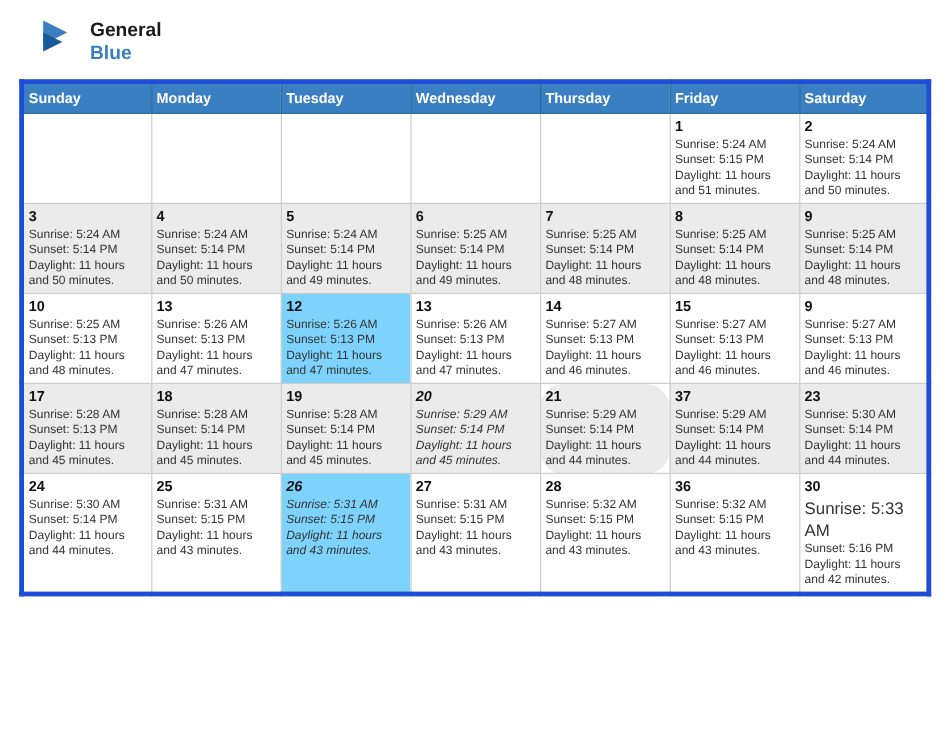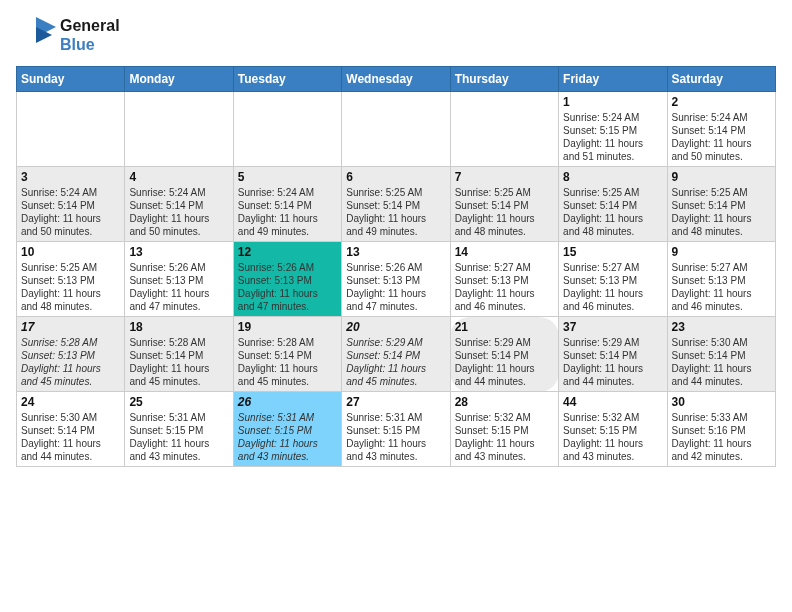--- a/index.html
+++ b/index.html
@@ -12,38 +12,38 @@
     }
     .header {
       display: flex;
       justify-content: space-between;
       align-items: flex-start;
       margin-bottom: 12px;
     }
     .logo {
       display: flex;
       align-items: center;
-      gap: 4px;
+      gap: 19px;
     }
     .title-block {
       text-align: right;
     }
     .month-year {
       font-size: 32px;
       font-weight: bold;
       color: #222;
     }
     .location {
       font-size: 14px;
       color: #444;
     }
     .calendar {
       width: 100%;
       border-collapse: collapse;
-      border: 1px solid #1d4ed8;
+      border: 4px solid #1d4ed8;
     }
     .calendar th {
       background: #3a7fc1;
       color: #fff;
       font-size: 12px;
       font-weight: bold;
       padding: 5px 4px;
       text-align: left;
       border: 1px solid #2a6aa0;
     }
@@ -190,21 +190,21 @@
           <div style="font-size: 10px; line-height: 1.3;">Daylight: 11 hours</div>
           <div style="font-size: 10px; line-height: 1.3;">and 48 minutes.</div>
         </td>
         <td style="background: rgb(255, 255, 255);">
           <span class="day-num">13</span>
           <div style="font-size: 10px; line-height: 1.3;">Sunrise: 5:26 AM</div>
           <div style="font-size: 10px; line-height: 1.3;">Sunset: 5:13 PM</div>
           <div style="font-size: 10px; line-height: 1.3;">Daylight: 11 hours</div>
           <div style="font-size: 10px; line-height: 1.3;">and 47 minutes.</div>
         </td>
-        <td style="background: #14b8a6;">
+        <td style="background: #7dd3fc;">
           <span class="day-num">12</span>
           <div style="font-size: 10px; line-height: 1.3;">Sunrise: 5:26 AM</div>
           <div style="font-size: 10px; line-height: 1.3;">Sunset: 5:13 PM</div>
           <div style="font-size: 10px; line-height: 1.3;">Daylight: 11 hours</div>
           <div style="font-size: 10px; line-height: 1.3;">and 47 minutes.</div>
         </td>
         <td style="background: rgb(255, 255, 255);">
           <span class="day-num">13</span>
           <div style="font-size: 10px; line-height: 1.3;">Sunrise: 5:26 AM</div>
           <div style="font-size: 10px; line-height: 1.3;">Sunset: 5:13 PM</div>
@@ -227,21 +227,21 @@
         </td>
         <td style="background: rgb(255, 255, 255);">
           <span class="day-num">9</span>
           <div style="font-size: 10px; line-height: 1.3;">Sunrise: 5:27 AM</div>
           <div style="font-size: 10px; line-height: 1.3;">Sunset: 5:13 PM</div>
           <div style="font-size: 10px; line-height: 1.3;">Daylight: 11 hours</div>
           <div style="font-size: 10px; line-height: 1.3;">and 46 minutes.</div>
         </td>
       </tr>
       <tr>
-        <td style="background: rgb(235, 235, 235); font-style: italic;">
+        <td style="background: rgb(235, 235, 235);">
           <span class="day-num">17</span>
           <div style="font-size: 10px; line-height: 1.3;">Sunrise: 5:28 AM</div>
           <div style="font-size: 10px; line-height: 1.3;">Sunset: 5:13 PM</div>
           <div style="font-size: 10px; line-height: 1.3;">Daylight: 11 hours</div>
           <div style="font-size: 10px; line-height: 1.3;">and 45 minutes.</div>
         </td>
         <td style="background: rgb(235, 235, 235);">
           <span class="day-num">18</span>
           <div style="font-size: 10px; line-height: 1.3;">Sunrise: 5:28 AM</div>
           <div style="font-size: 10px; line-height: 1.3;">Sunset: 5:14 PM</div>
@@ -314,28 +314,28 @@
           <div style="font-size: 10px; line-height: 1.3;">and 43 minutes.</div>
         </td>
         <td style="background: rgb(255, 255, 255);">
           <span class="day-num">28</span>
           <div style="font-size: 10px; line-height: 1.3;">Sunrise: 5:32 AM</div>
           <div style="font-size: 10px; line-height: 1.3;">Sunset: 5:15 PM</div>
           <div style="font-size: 10px; line-height: 1.3;">Daylight: 11 hours</div>
           <div style="font-size: 10px; line-height: 1.3;">and 43 minutes.</div>
         </td>
         <td style="background: rgb(255, 255, 255);">
-          <span class="day-num">44</span>
+          <span class="day-num">36</span>
           <div style="font-size: 10px; line-height: 1.3;">Sunrise: 5:32 AM</div>
           <div style="font-size: 10px; line-height: 1.3;">Sunset: 5:15 PM</div>
           <div style="font-size: 10px; line-height: 1.3;">Daylight: 11 hours</div>
           <div style="font-size: 10px; line-height: 1.3;">and 43 minutes.</div>
         </td>
         <td style="background: rgb(255, 255, 255);">
           <span class="day-num">30</span>
-          <div style="font-size: 10px; line-height: 1.3;">Sunrise: 5:33 AM</div>
+          <div style="font-size: 14px; line-height: 1.3;">Sunrise: 5:33 AM</div>
           <div style="font-size: 10px; line-height: 1.3;">Sunset: 5:16 PM</div>
           <div style="font-size: 10px; line-height: 1.3;">Daylight: 11 hours</div>
           <div style="font-size: 10px; line-height: 1.3;">and 42 minutes.</div>
         </td>
       </tr>
     </tbody>
 </table>
 
 </body></html>

